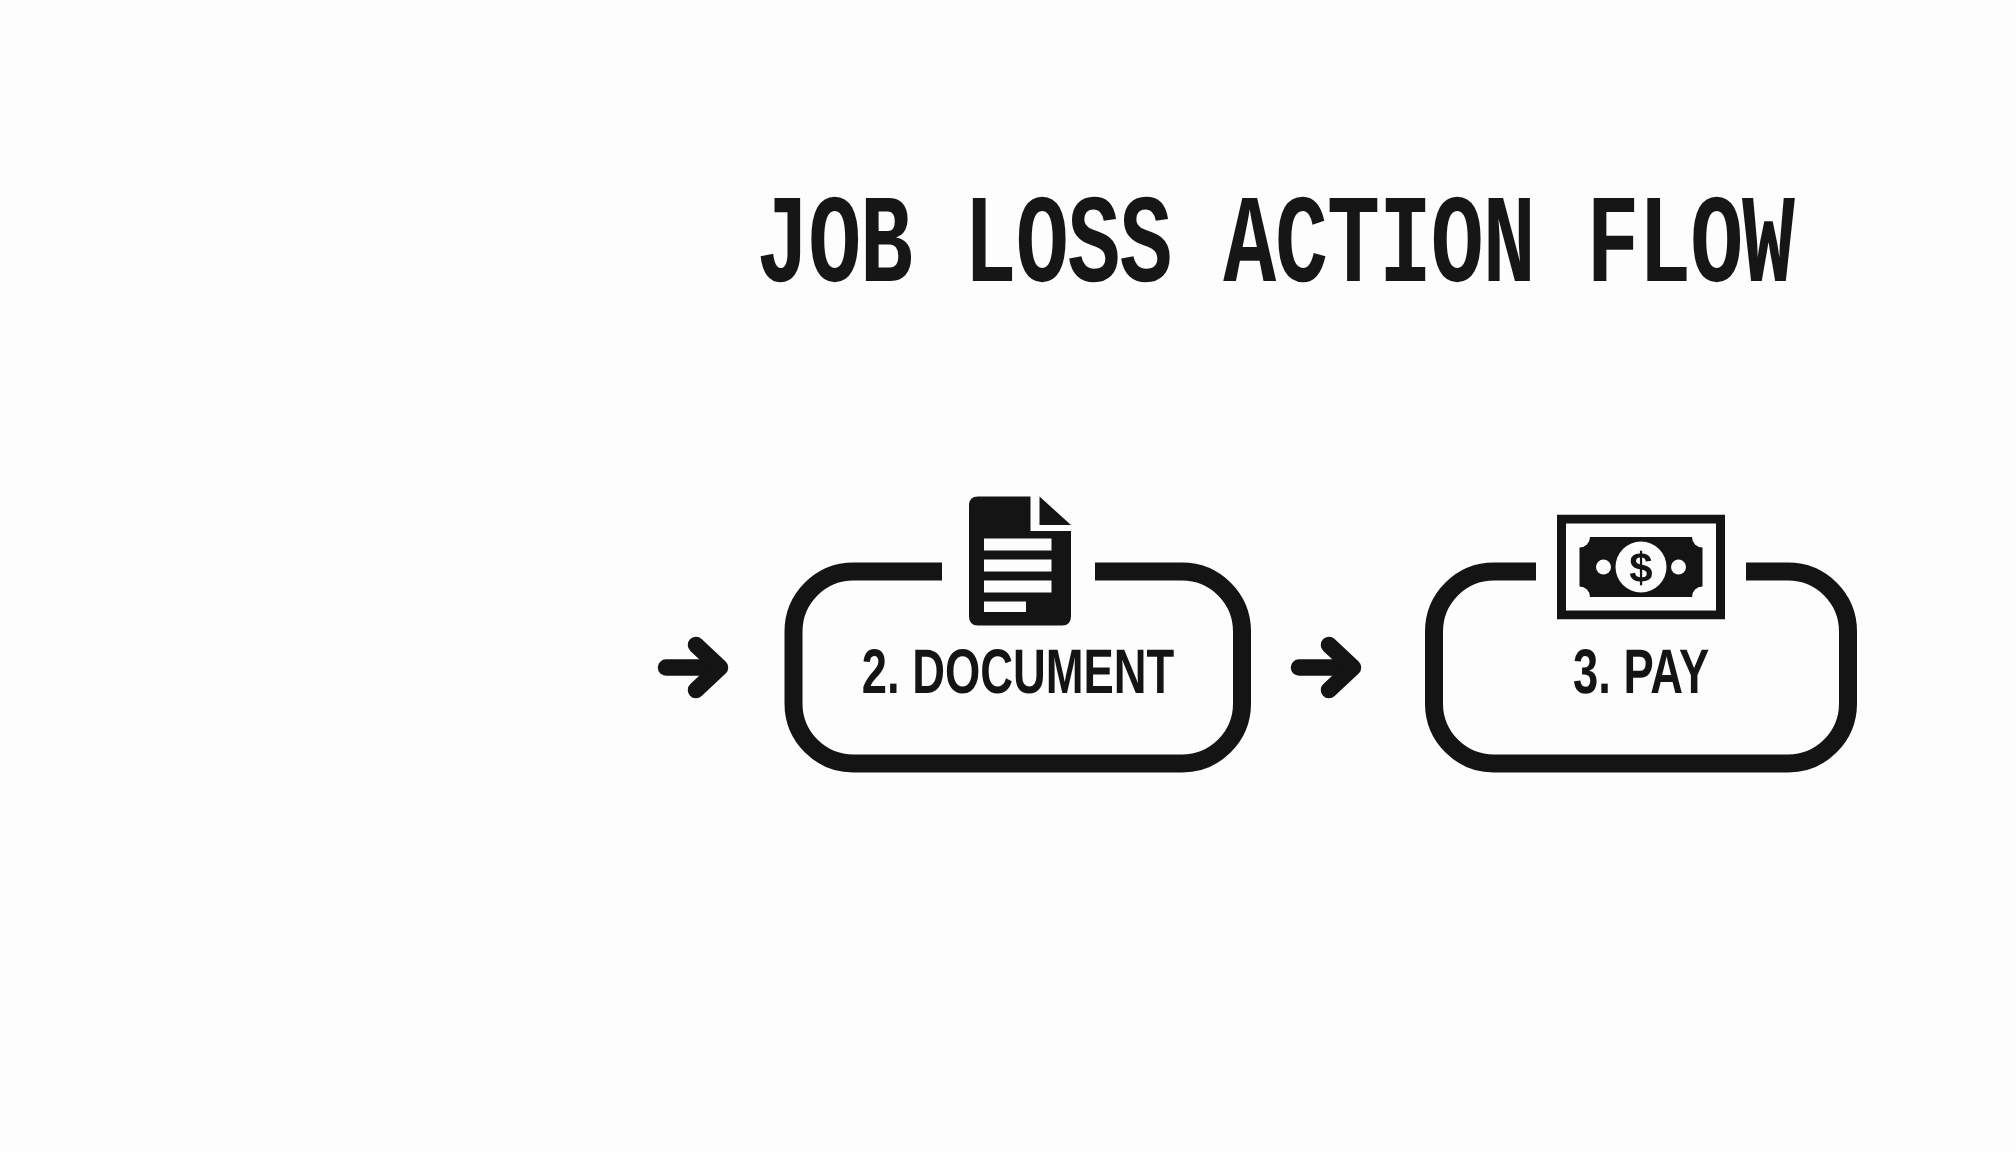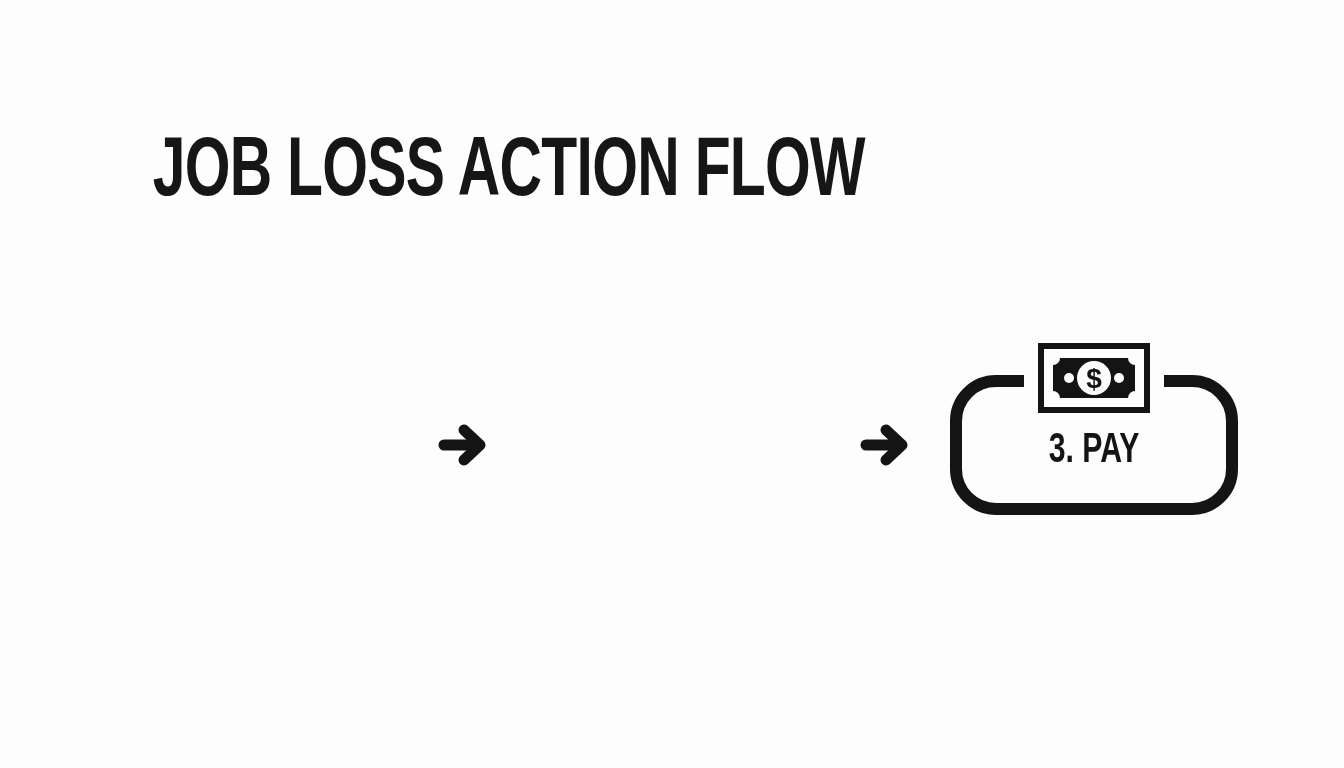--- a/index.html
+++ b/index.html
@@ -12,22 +12,23 @@
     overflow: hidden;
     font-family: "Liberation Sans", sans-serif;
     color: #141414;
   }
   
   .title-wrap {
     position: absolute;
     top: 118px;
     left: 0;
     width: 100%;
-    text-align: left;
+    text-align: right;
     white-space: nowrap;
+    font-family: Liberation Mono, monospace;
   }
   .title-text {
     display: inline-block;
     font-size: 84px;
     font-weight: bold;
     letter-spacing: -1px;
     transform: scaleX(0.70);
     transform-origin: 50% 50%;
     color: #161616;
   }
@@ -91,20 +92,33 @@
   </div>
 
 
   <div class="flow-arrow arrow-1">
     <svg width="58" height="44" viewBox="0 0 58 44">
       <line x1="7" y1="22" x2="30" y2="22" stroke="#141414" stroke-width="11" stroke-linecap="round"></line>
       <polyline points="27,7 43,22 27,37" fill="none" stroke="#141414" stroke-width="11" stroke-linecap="round" stroke-linejoin="round"></polyline>
     </svg>
   </div>
 
+  <div class="step-box box-2">
+    <div class="icon-wrap icon-document">
+      <svg width="74" height="90" viewBox="0 0 74 90">
+        <path d="M 10 2 H 45 L 45 25 H 72 V 82 Q 72 88 66 88 H 10 Q 4 88 4 82 V 8 Q 4 2 10 2 Z" fill="#141414"></path>
+        <path d="M 51 2 L 72 21 L 51 21 Z" fill="#141414"></path>
+        <rect x="14" y="30" width="45" height="8" fill="#fdfdfd"></rect>
+        <rect x="14" y="44" width="45" height="8" fill="#fdfdfd"></rect>
+        <rect x="14" y="58" width="45" height="8" fill="#fdfdfd"></rect>
+        <rect x="14" y="72" width="28" height="7" fill="#fdfdfd"></rect>
+      </svg>
+    </div>
+    <span class="step-label">2. DOCUMENT</span>
+  </div>
 
   <div class="flow-arrow arrow-2">
     <svg width="58" height="44" viewBox="0 0 58 44">
       <line x1="7" y1="22" x2="30" y2="22" stroke="#141414" stroke-width="11" stroke-linecap="round"></line>
       <polyline points="27,7 43,22 27,37" fill="none" stroke="#141414" stroke-width="11" stroke-linecap="round" stroke-linejoin="round"></polyline>
     </svg>
   </div>
 
   <div class="step-box box-3">
     <div class="icon-wrap icon-money">

